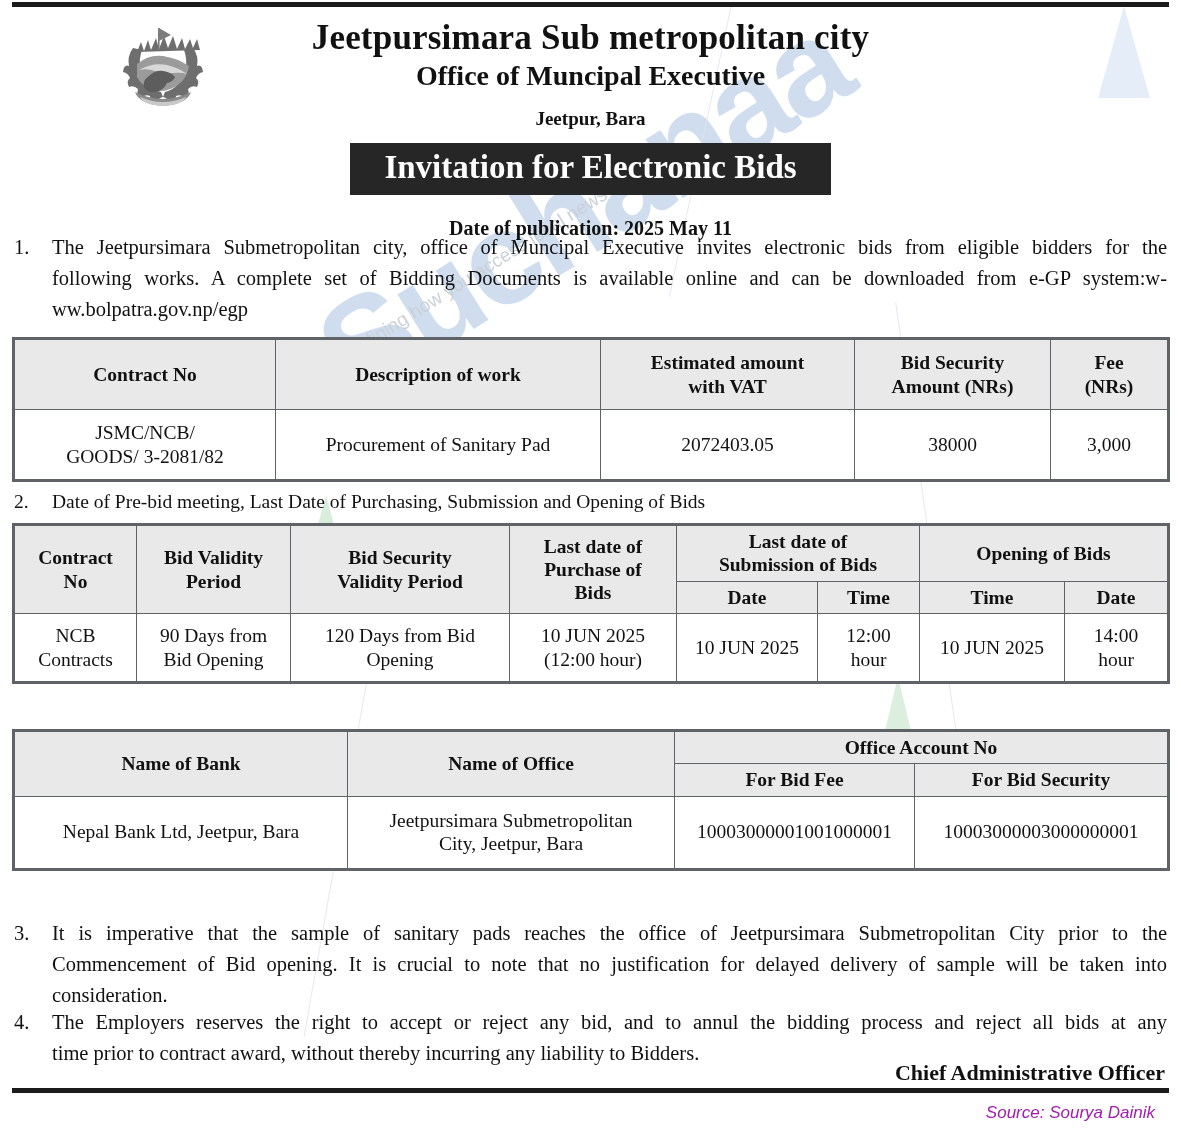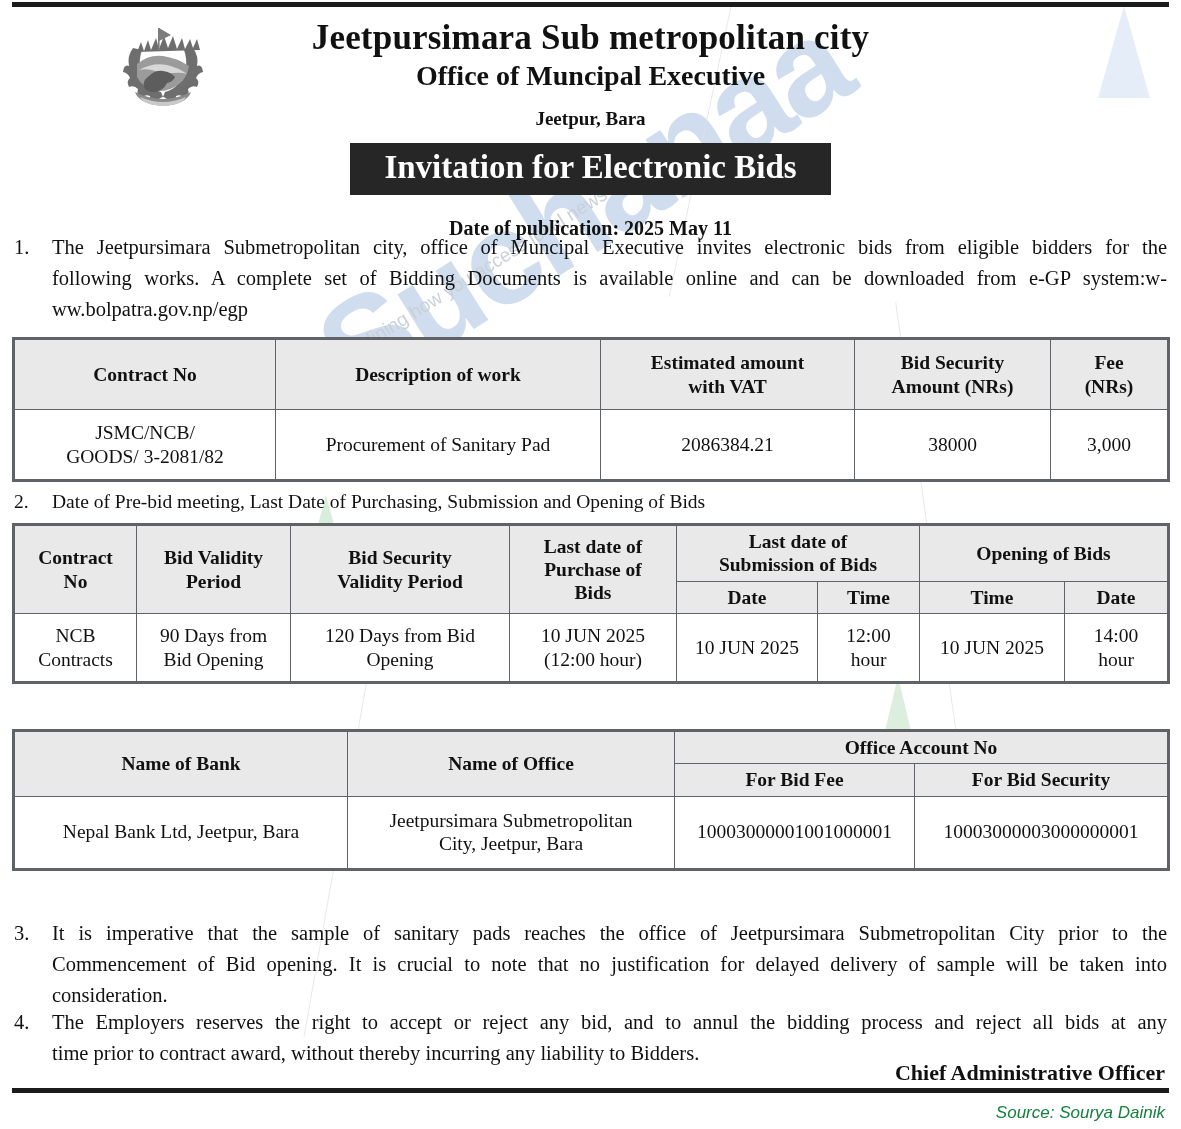--- a/index.html
+++ b/index.html
@@ -207,26 +207,26 @@
   
   #signature {
     position: absolute;
     right: 16px;
     top: 1060px;
     font-size: 22px;
     font-weight: 700;
   }
   #source {
     position: absolute;
-    right: 16px;
+    right: 26px;
     top: 1103px;
     font-size: 17px;
     font-style: italic;
     font-family: "Liberation Sans", sans-serif;
-    color: #15803d;
+    color: #a21caf;
   }
 </style>
 </head>
 <body>
 
 <div id="watermark-layer">
   <div class="wm-leaf l3"></div>
   <div class="wm-leaf l1"></div>
   <div class="wm-leaf l2"></div>
   <div class="wm-leaf l4"></div>
@@ -311,21 +311,21 @@
         </th>
       </tr>
     </thead>
     <tbody>
       <tr>
         <td>
           <span>JSMC/NCB/</span><br>
           <span>GOODS/ 3-2081/82</span>
         </td>
         <td>Procurement of Sanitary Pad</td>
-        <td>2086384.21</td>
+        <td>2072403.05</td>
         <td>38000</td>
         <td>3,000</td>
       </tr>
     </tbody>
   </table>
 
   <div class="clause" id="clause-2">
     <div class="num">2.</div>
     <div class="body">
       <p>Date of Pre-bid meeting, Last Date of Purchasing, Submission and Opening of Bids</p>

